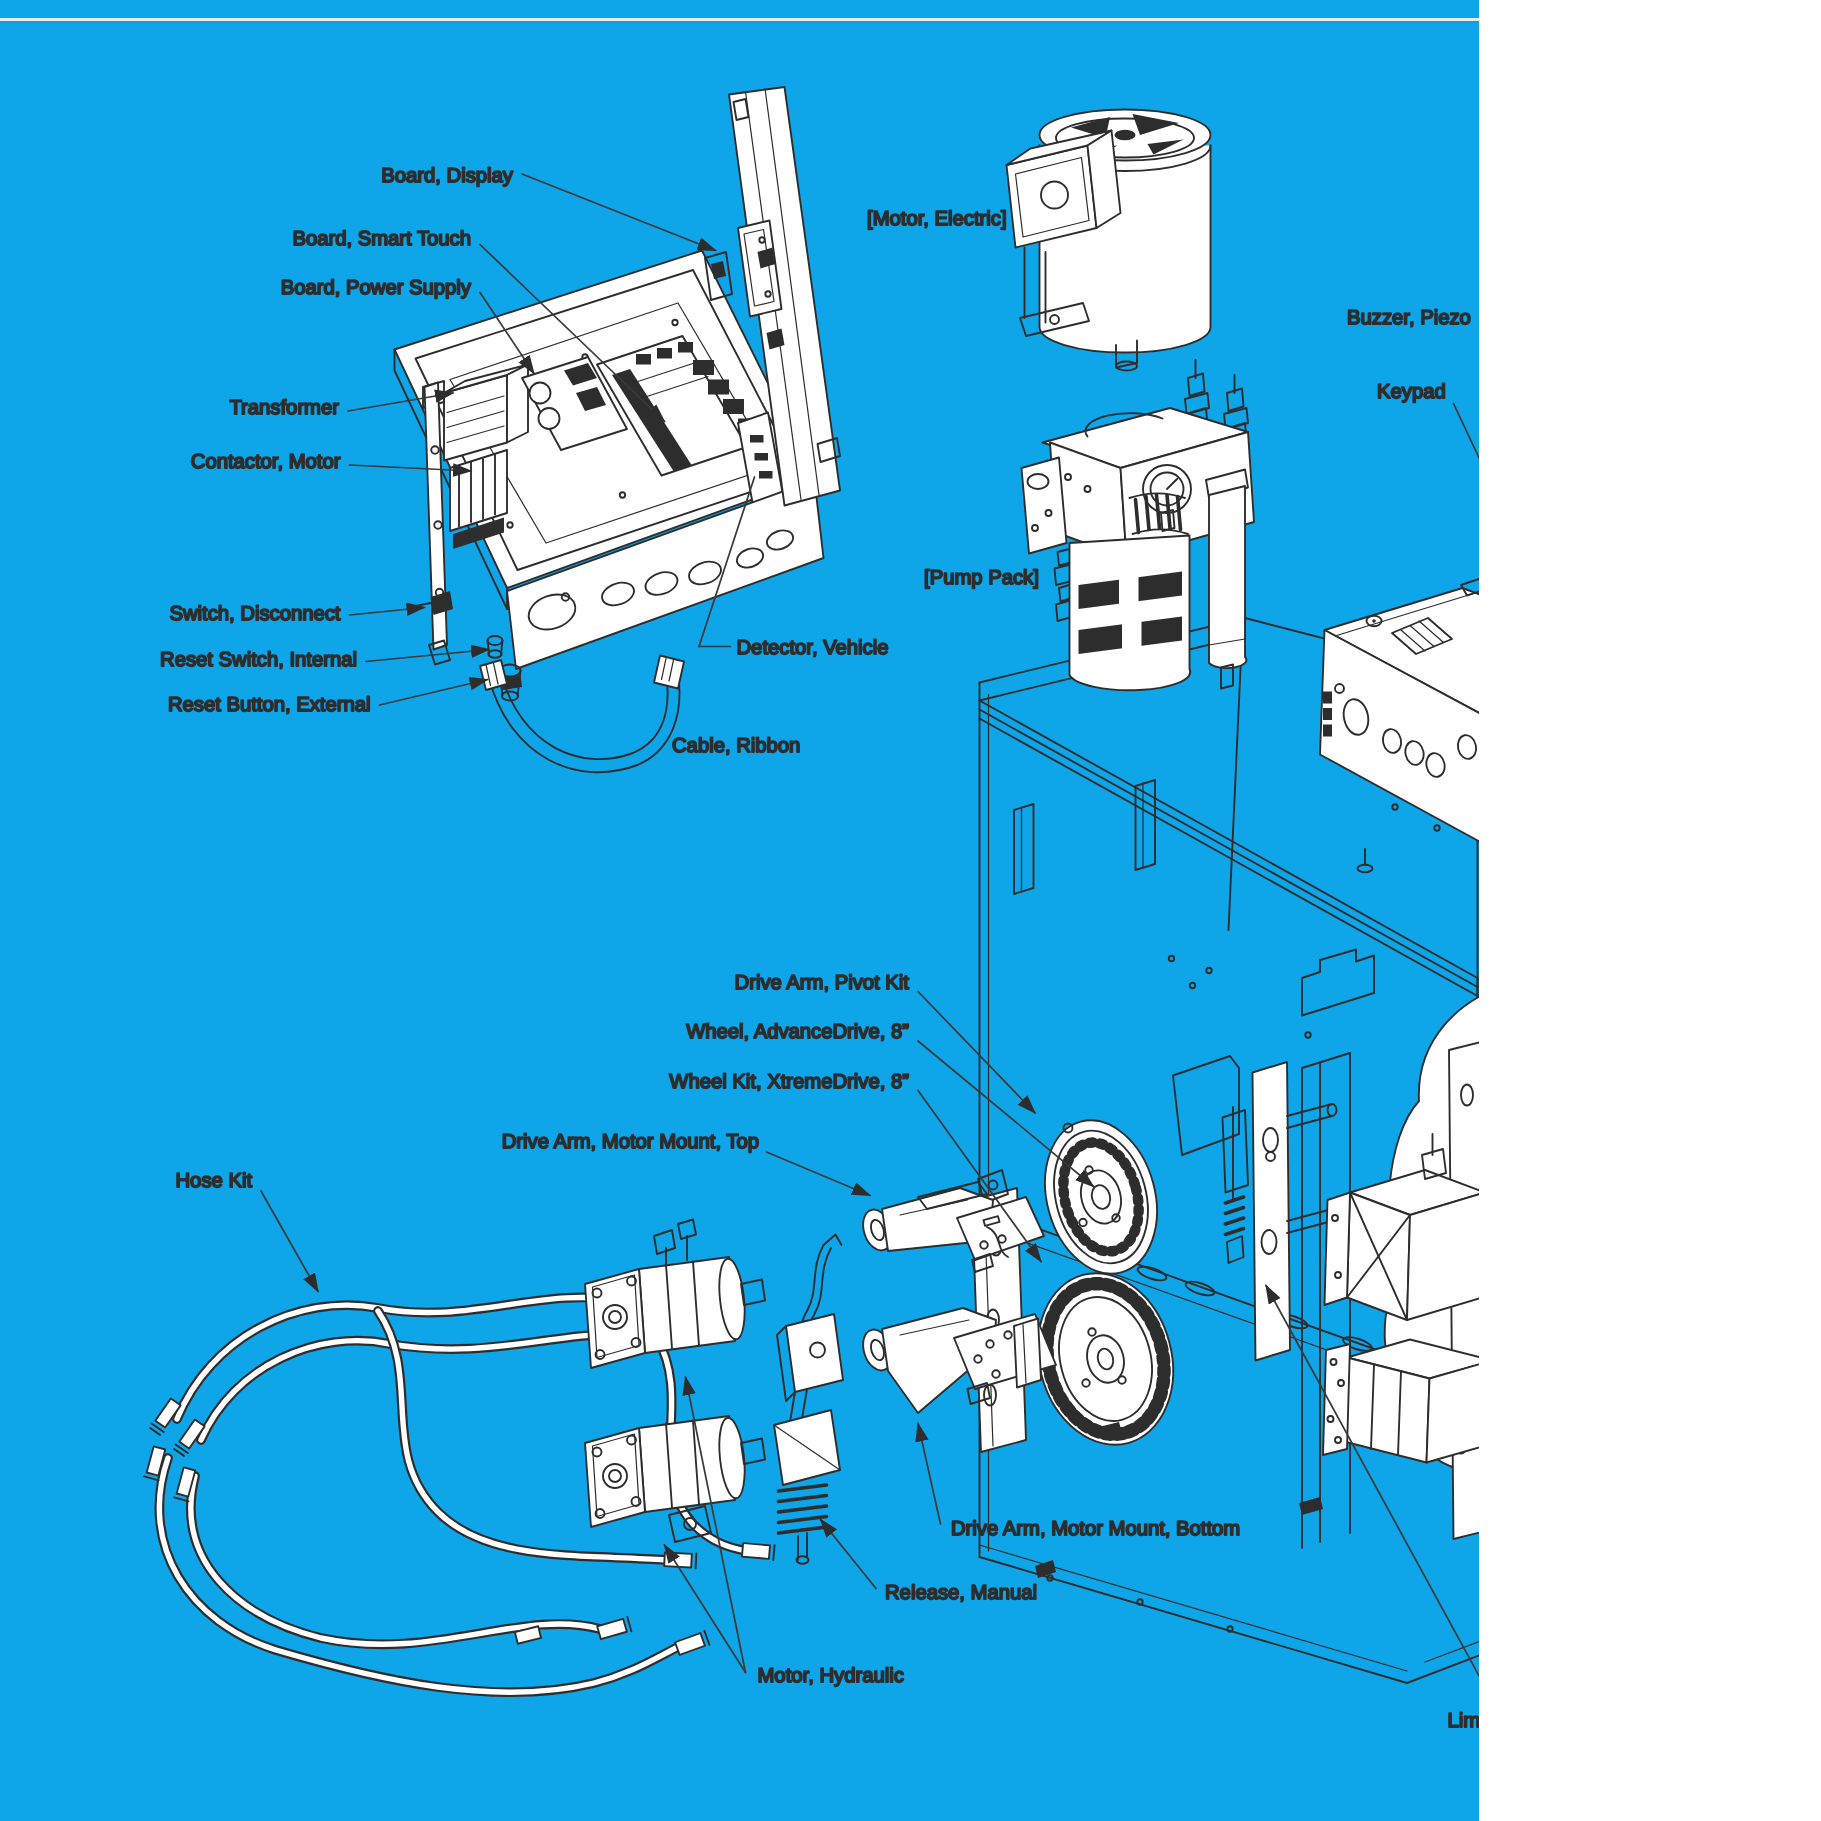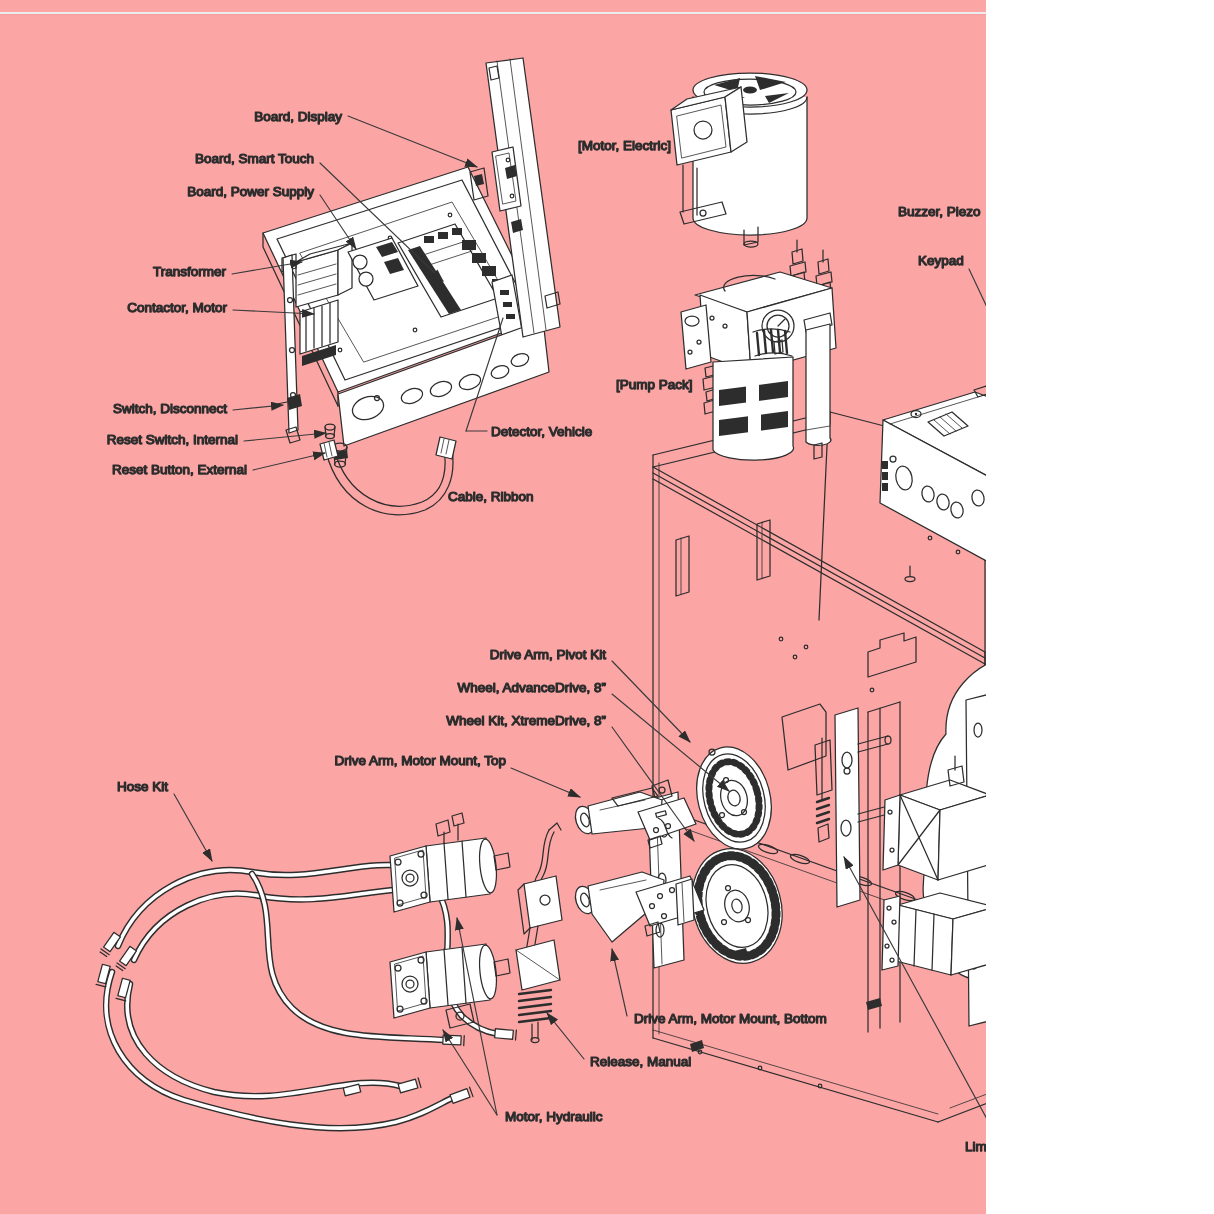--- a/index.html
+++ b/index.html
@@ -1,16 +1,16 @@
 <!DOCTYPE html>
 <html><head>
 <meta charset="utf-8">
 <style>
   html,body{margin:0;padding:0;background:#fff;}
-  #stage{position:relative;width:986px;height:1214px;background:#fca5a5;overflow:hidden;
+  #stage{position:relative;width:986px;height:1214px;background:#0ea5e9;overflow:hidden;
          font-family:"Liberation Sans", sans-serif;}
   .top-rule{position:absolute;left:0;top:12px;width:100%;height:2px;background:#ececec;
             box-shadow:0 1px 2px rgba(0,0,0,0.05);}
   svg{position:absolute;left:0;top:0;}
   .art *{fill:none;stroke:#2d2d2d;stroke-width:1.25;stroke-linecap:round;stroke-linejoin:round;}
   .art .wf{fill:#ffffff;}
   .art .dk{fill:#2d2d2d;stroke:none;}
   .art .wk{fill:#ffffff;stroke:none;}
   .art .thin{stroke-width:0.8;}
   .art .thick{stroke-width:2.4;}

